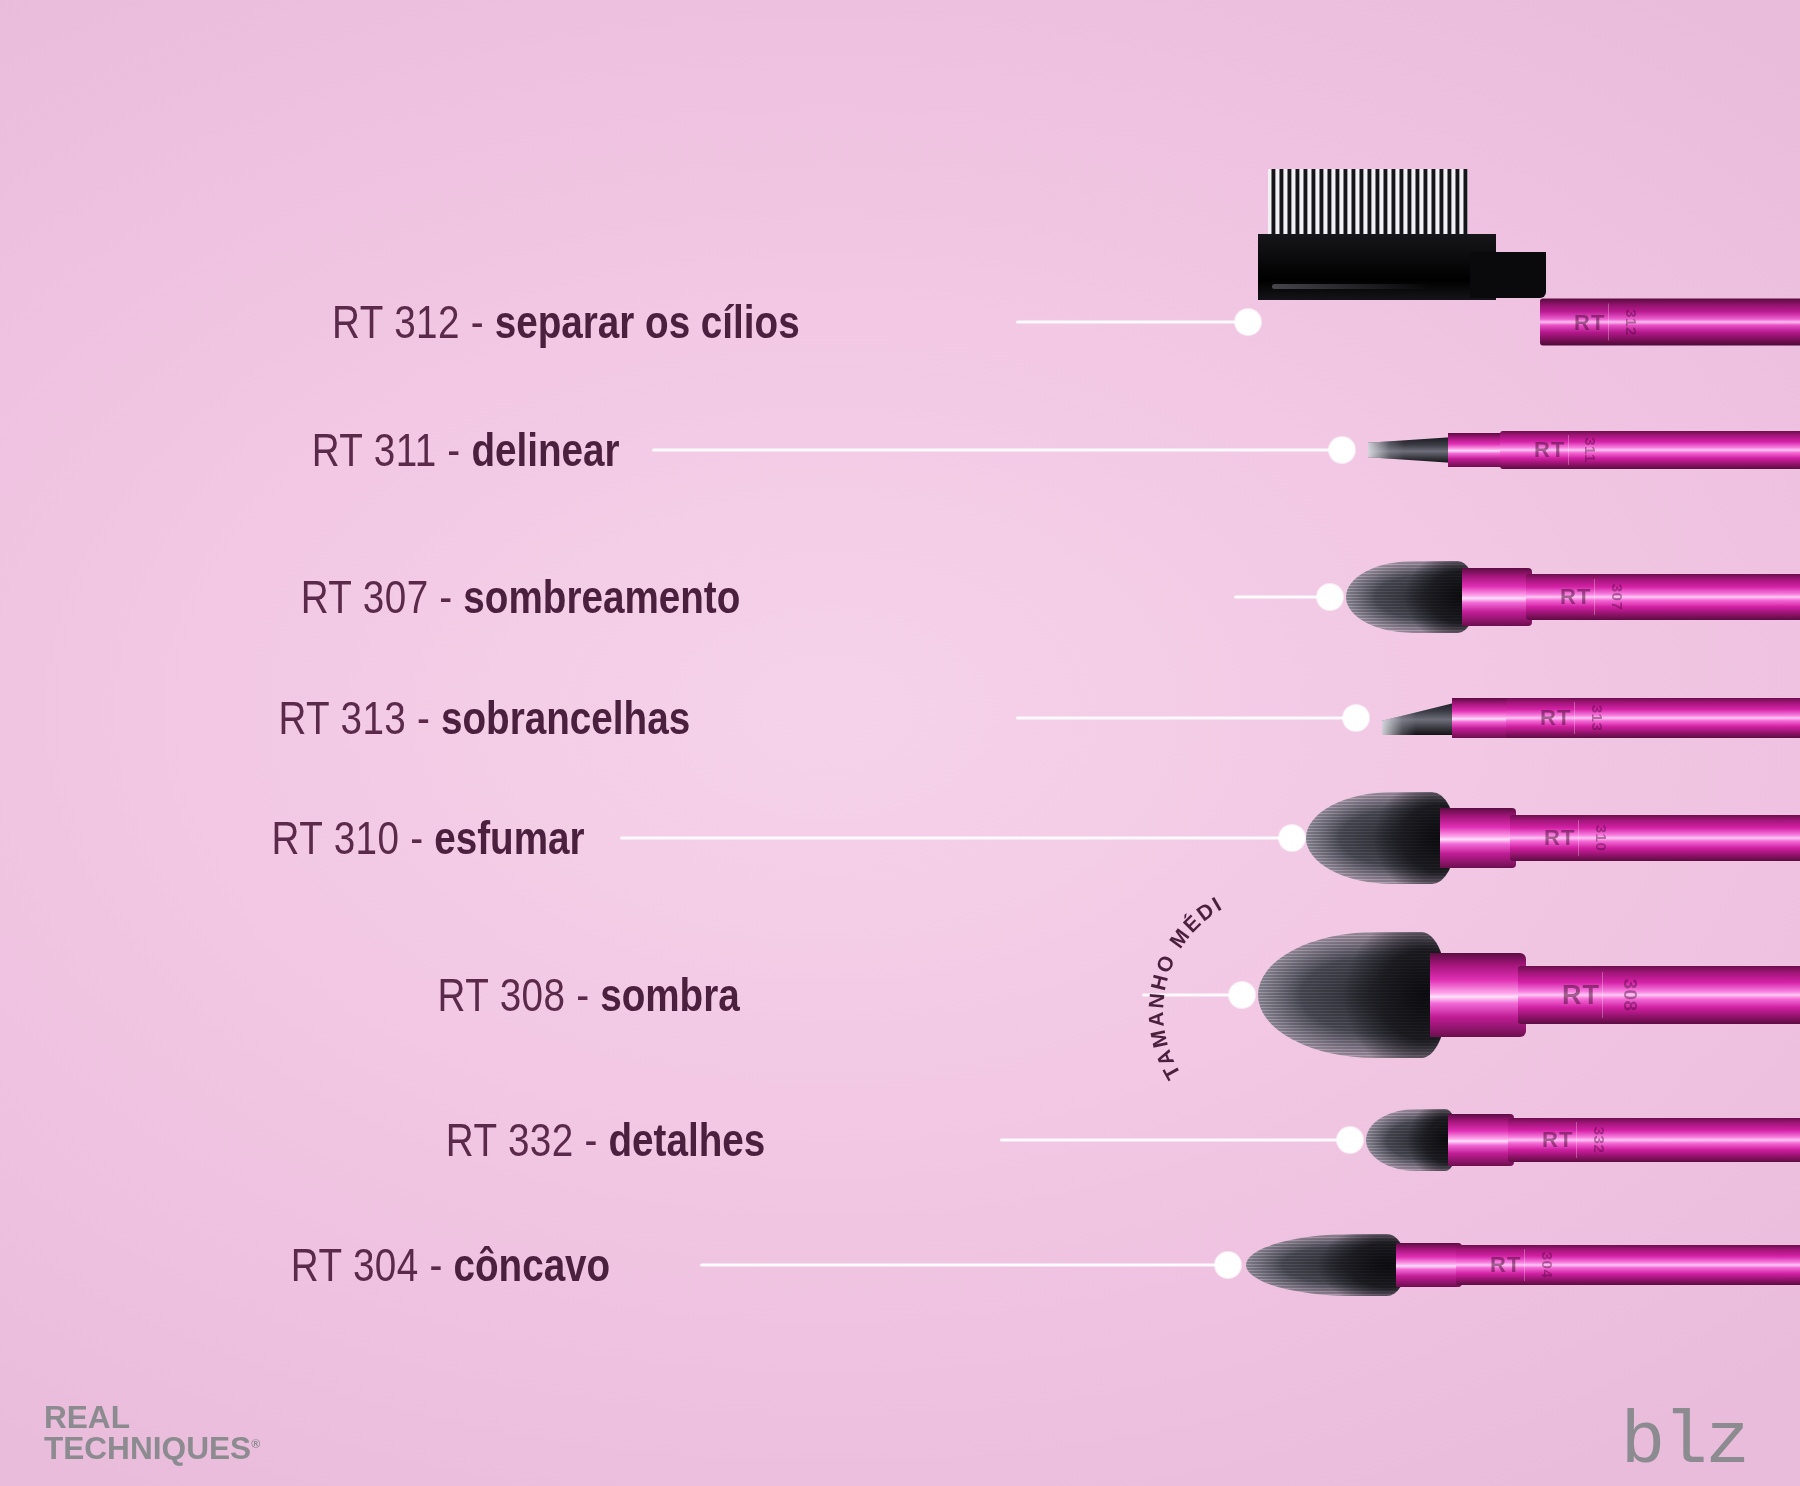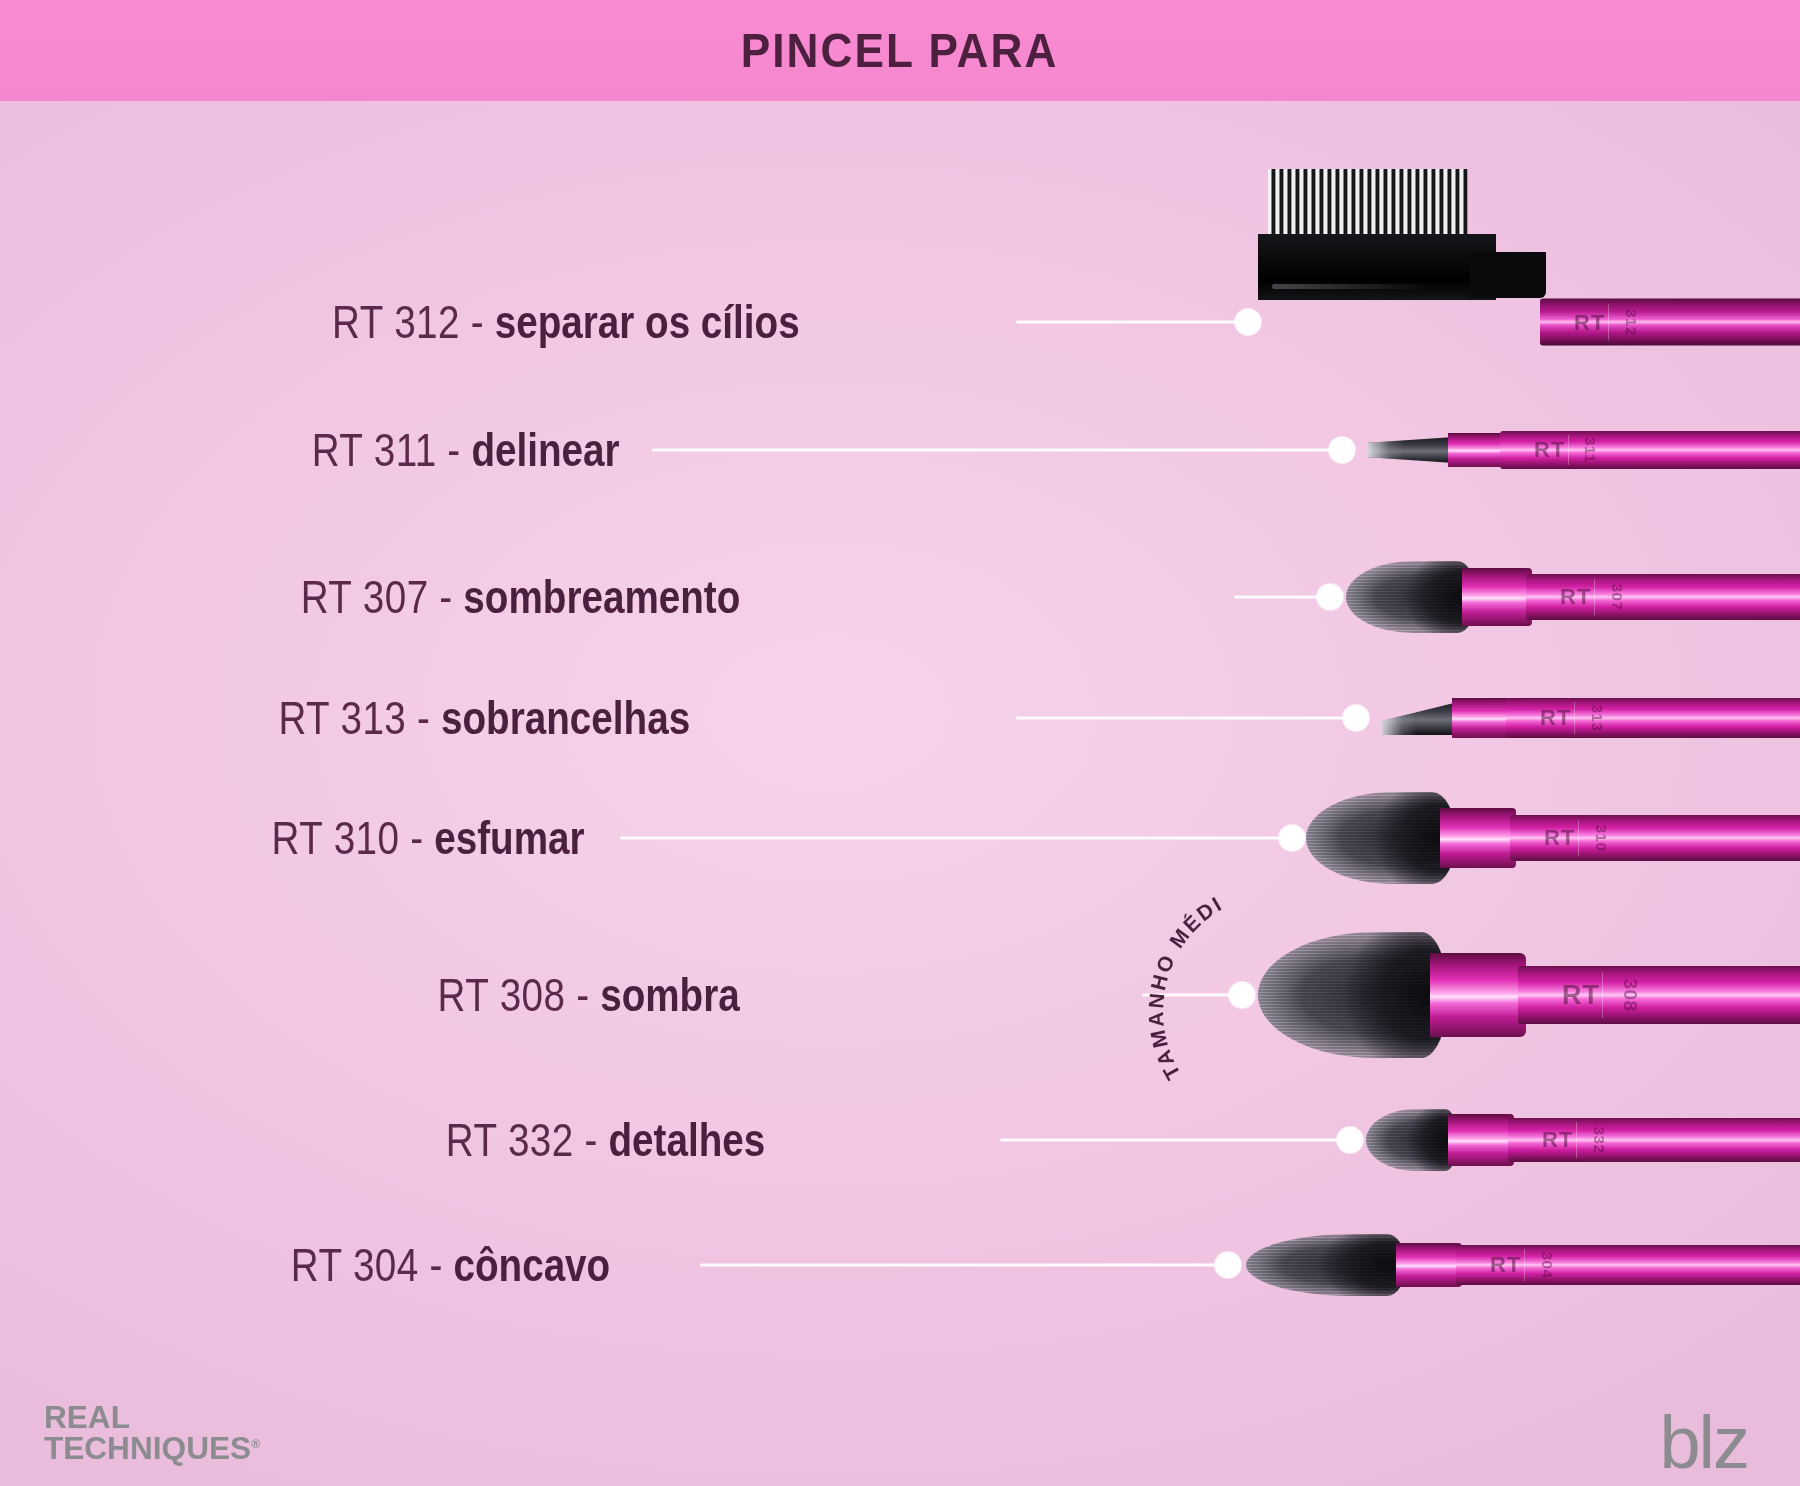--- a/index.html
+++ b/index.html
@@ -236,34 +236,31 @@
     font-size:31px;
     line-height:.98;
     letter-spacing:0px;
     transform:scaleX(1.02);
   }
   .logo-rt sup{ font-size:12px; vertical-align:super; }
   .logo-blz{
     position:absolute;
     right:52px; bottom:14px;
     color:#8c8c90;
-    font-family:Liberation Sans, sans-serif;
+    font-family:Liberation Mono, monospace;
     font-size:74px;
     line-height:.8;
     letter-spacing:-2px;
   }
 </style>
 </head>
 <body>
 
 <div id="stage">
 
-  <div class="banner">
-    <div class="banner-title">PINCEL PARA</div>
-  </div>
 
   <div class="row" style="top:322px;">
     <div class="label" style="right:1000px;">
       <span class="code">RT 312</span>
       <span class="code">-</span>
       <span class="desc">separar os cílios</span>
     </div>
     <div class="leader" style="left:1016px; width:232px;"></div>
     <div class="dot" style="left:1248px;"></div>
 

